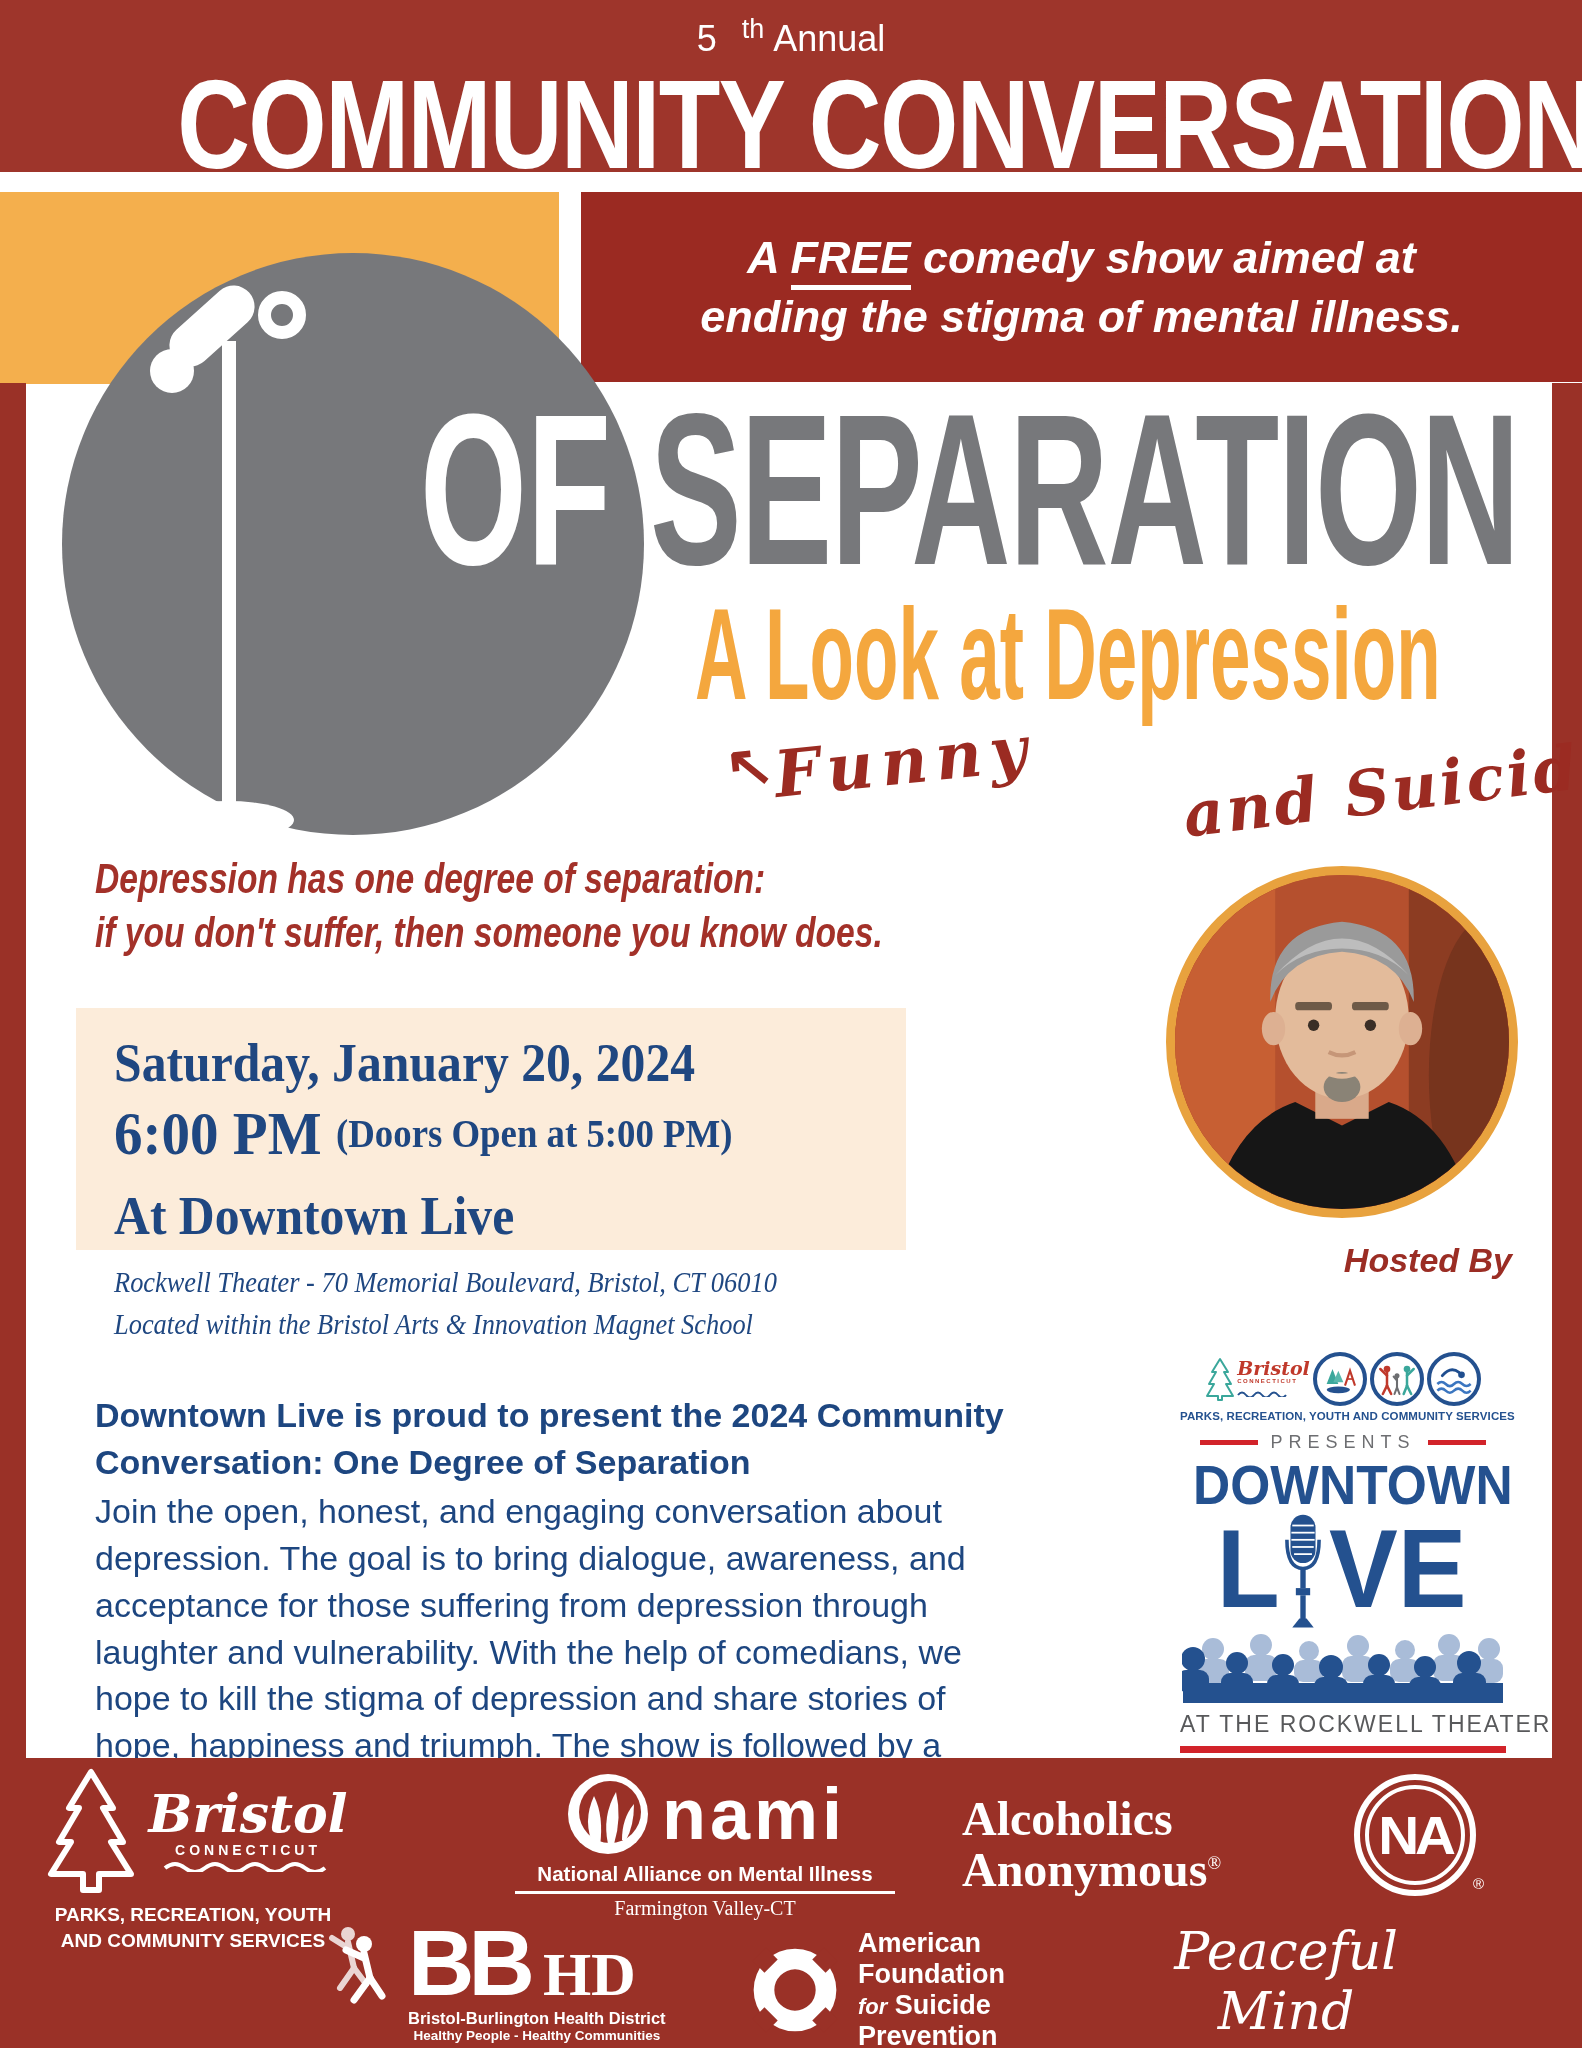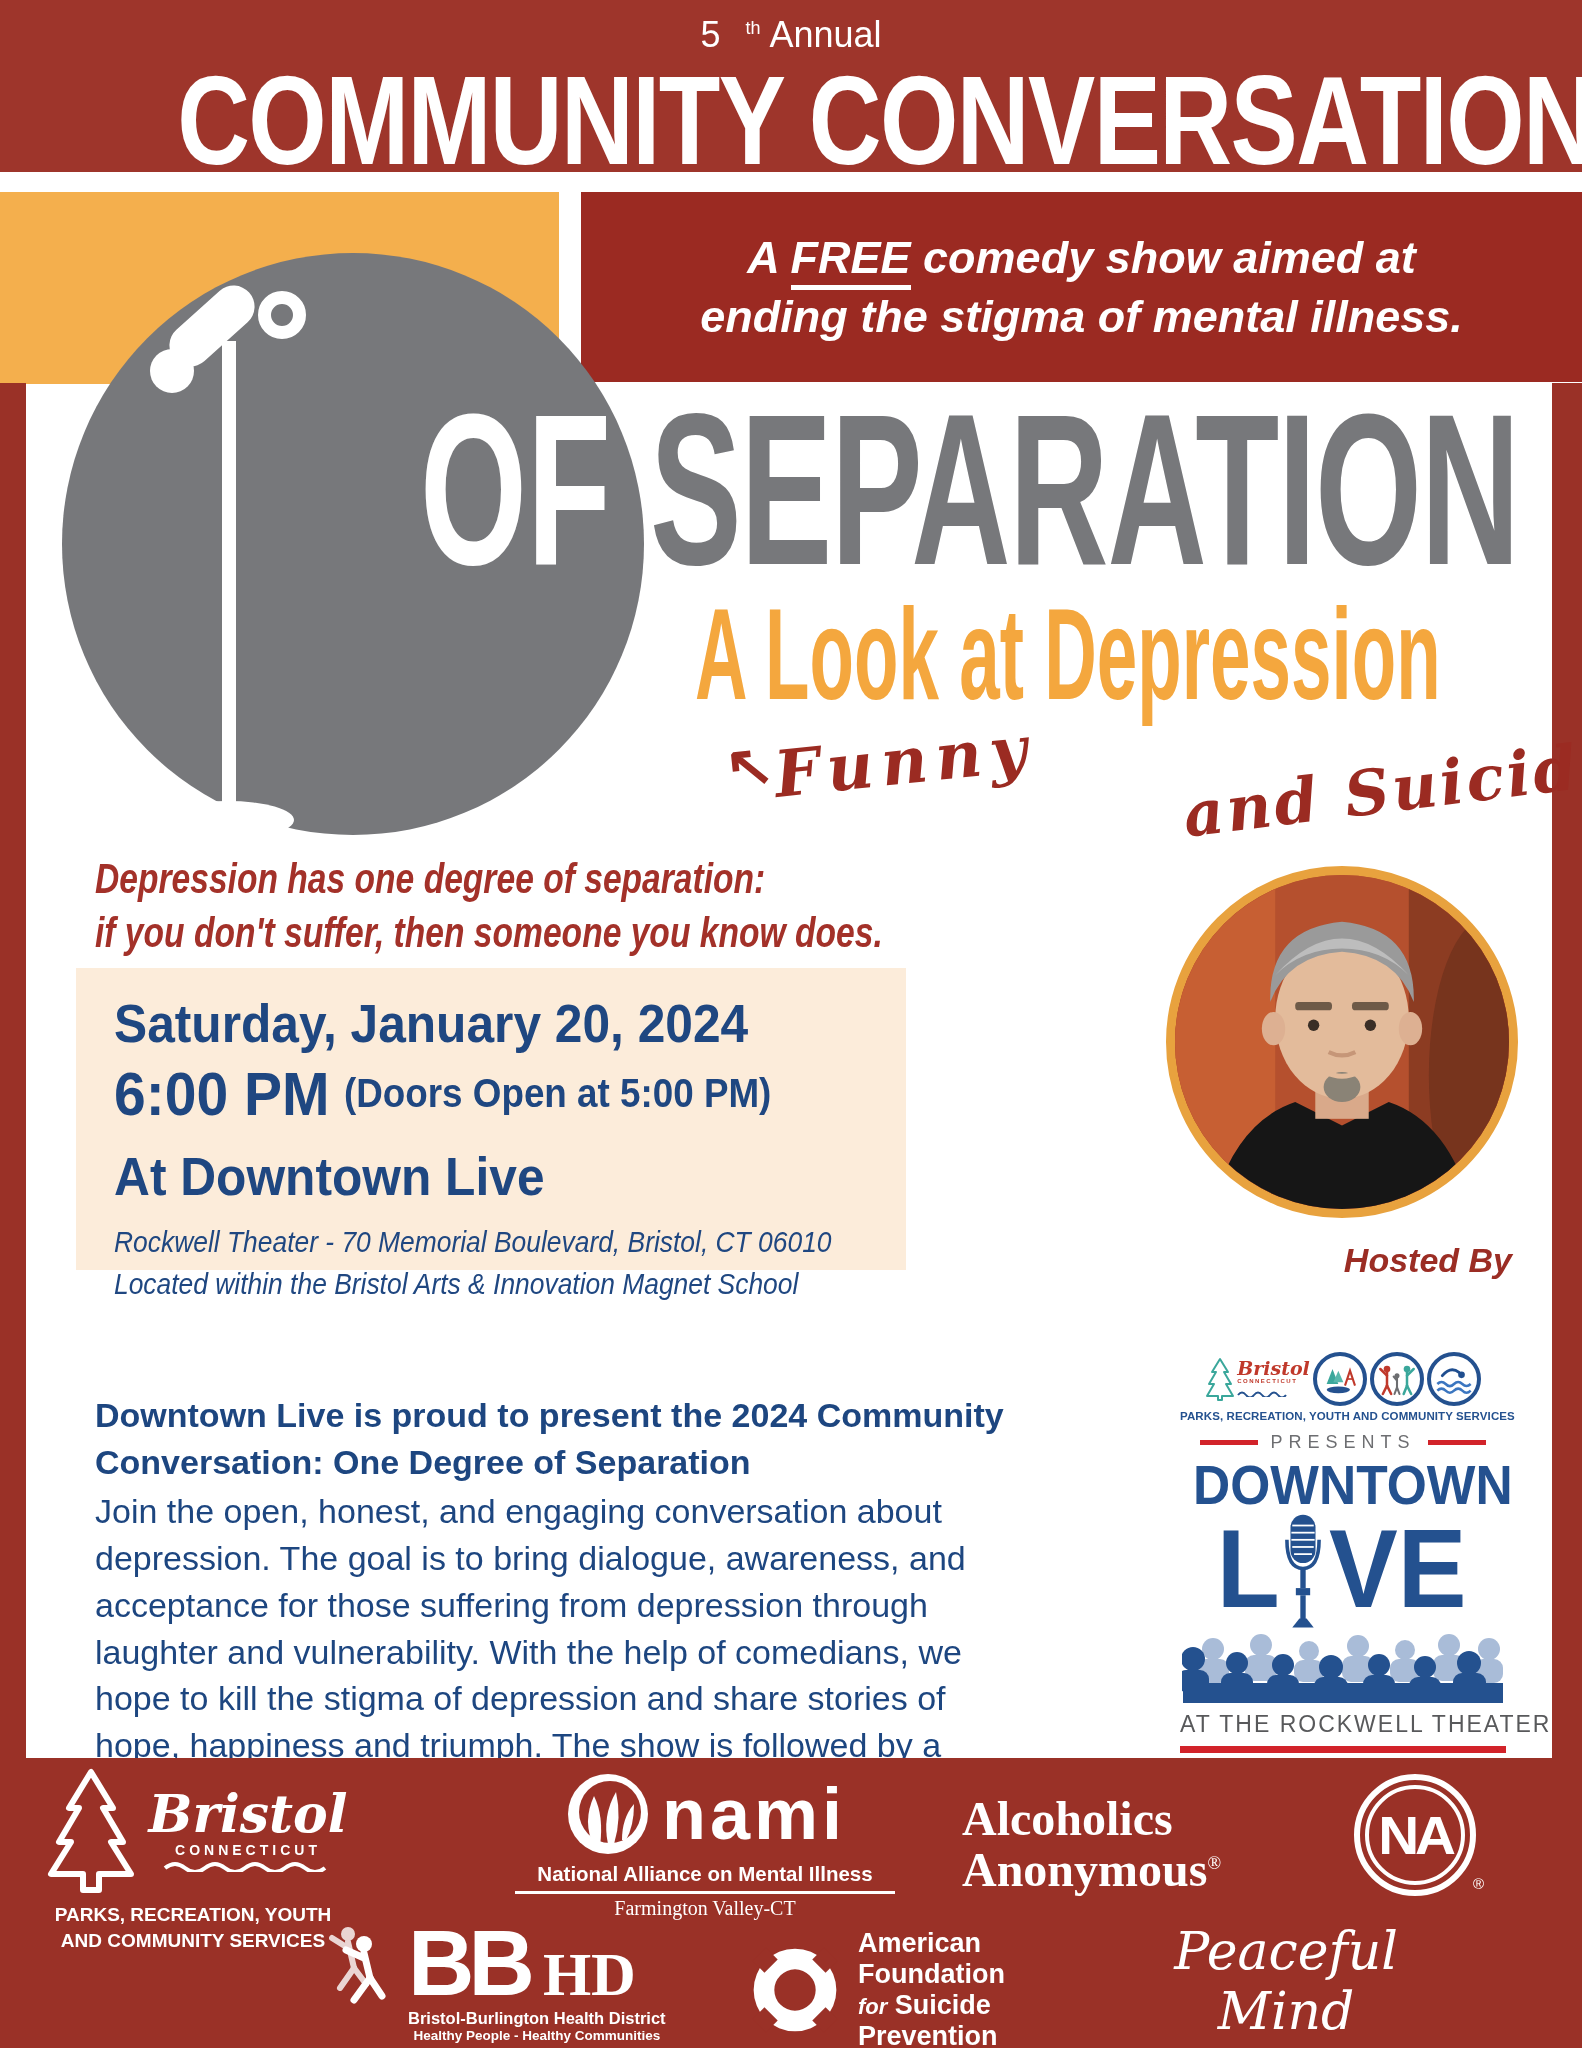--- a/index.html
+++ b/index.html
@@ -2,21 +2,21 @@
 <html><head>
 <meta charset="utf-8">
 <style>
   html,body{margin:0;padding:0;}
   body{font-family:"Liberation Sans",sans-serif;background:#fff;}
   .page{position:relative;width:1582px;height:2048px;overflow:hidden;background:#fff;}
 
   
   .header-band{position:absolute;left:0;top:0;width:1582px;height:172px;background:#9E352B;color:#fff;text-align:center;}
   .annual{margin-top:14px;font-size:36px;font-weight:400;}
-  .annual sup{font-size:18px;margin-left:25px;}
+  .annual sup{font-size:27px;margin-left:25px;}
   .annual .word{margin-left:9px;}
   .main-title{margin-top:2px;font-size:126px;font-weight:bold;line-height:1;white-space:nowrap;}
   .main-title .squeeze{display:inline-block;transform:scaleX(0.80);transform-origin:center;letter-spacing:-2px;}
   .white-stripe{position:absolute;left:0;top:172px;width:1582px;height:20px;background:#fff;}
   .yellow-band{position:absolute;left:0;top:192px;width:559px;height:192px;background:#F4AF4D;}
   .red-band{position:absolute;left:581px;top:192px;width:1001px;height:190px;background:#9B2A22;}
   .band-text{position:absolute;left:30px;right:30px;top:36px;color:#fff;font-style:italic;font-weight:bold;font-size:45px;line-height:1.32;text-align:center;white-space:nowrap;}
   .free{border-bottom:5px solid #fff;padding-bottom:2px;}
 
   .side-border{position:absolute;top:383px;height:1375px;background:#9A3127;}
@@ -35,21 +35,21 @@
   .look-line{position:absolute;left:695px;top:589px;font-size:130px;font-weight:bold;color:#F4A73E;line-height:1;white-space:nowrap;transform:scaleX(0.56);transform-origin:left top;}
   .funny-group{position:absolute;left:725px;top:718px;color:#9B2B22;transform:rotate(-6deg);white-space:nowrap;}
   .funny-arrow{font-size:58px;font-weight:bold;vertical-align:14px;}
   .funny-word{font-family:"DejaVu Serif",serif;font-style:italic;font-weight:bold;font-size:64px;letter-spacing:8px;}
   .suicide-word{position:absolute;left:1182px;top:752px;color:#9B2B22;font-family:"DejaVu Serif",serif;font-style:italic;font-weight:bold;font-size:62px;letter-spacing:3px;transform:rotate(-7deg);white-space:nowrap;}
 
   
   .tagline{position:absolute;left:95px;top:852px;color:#A33129;font-weight:bold;font-style:italic;font-size:42px;line-height:1.28;transform:scaleX(0.80);transform-origin:left top;white-space:nowrap;}
 
   
-  .event-box{position:absolute;left:76px;top:968px;width:830px;height:302px;background:#FCECDA;box-sizing:border-box;padding:24px 0 0 38px;color:#1F4781;}
+  .event-box{position:absolute;left:76px;top:1008px;width:830px;height:242px;background:#FCECDA;box-sizing:border-box;padding:24px 0 0 38px;color:#1F4781;font-family:Liberation Serif, serif;}
   .event-date{font-size:54px;font-weight:bold;transform:scaleX(0.92);transform-origin:left top;white-space:nowrap;}
   .event-time-row{margin-top:4px;display:flex;align-items:center;gap:18px;white-space:nowrap;}
   .event-time{font-size:62px;font-weight:bold;transform:scaleX(0.92);transform-origin:left bottom;}
   .event-doors{font-size:40px;font-weight:bold;transform:scaleX(0.92);transform-origin:left bottom;margin-left:-22px;}
   .event-venue{margin-top:16px;font-size:54px;font-weight:bold;transform:scaleX(0.92);transform-origin:left top;white-space:nowrap;}
   .event-addr{margin-top:18px;font-size:30px;font-style:italic;transform:scaleX(0.88);transform-origin:left top;white-space:nowrap;}
   .event-loc{margin-top:8px;font-size:30px;font-style:italic;transform:scaleX(0.88);transform-origin:left top;white-space:nowrap;}
 
   
   .host-photo{position:absolute;left:1166px;top:866px;width:352px;height:352px;border-radius:50%;border:9px solid #E8A23E;box-sizing:border-box;overflow:hidden;background:#B5502E;}

